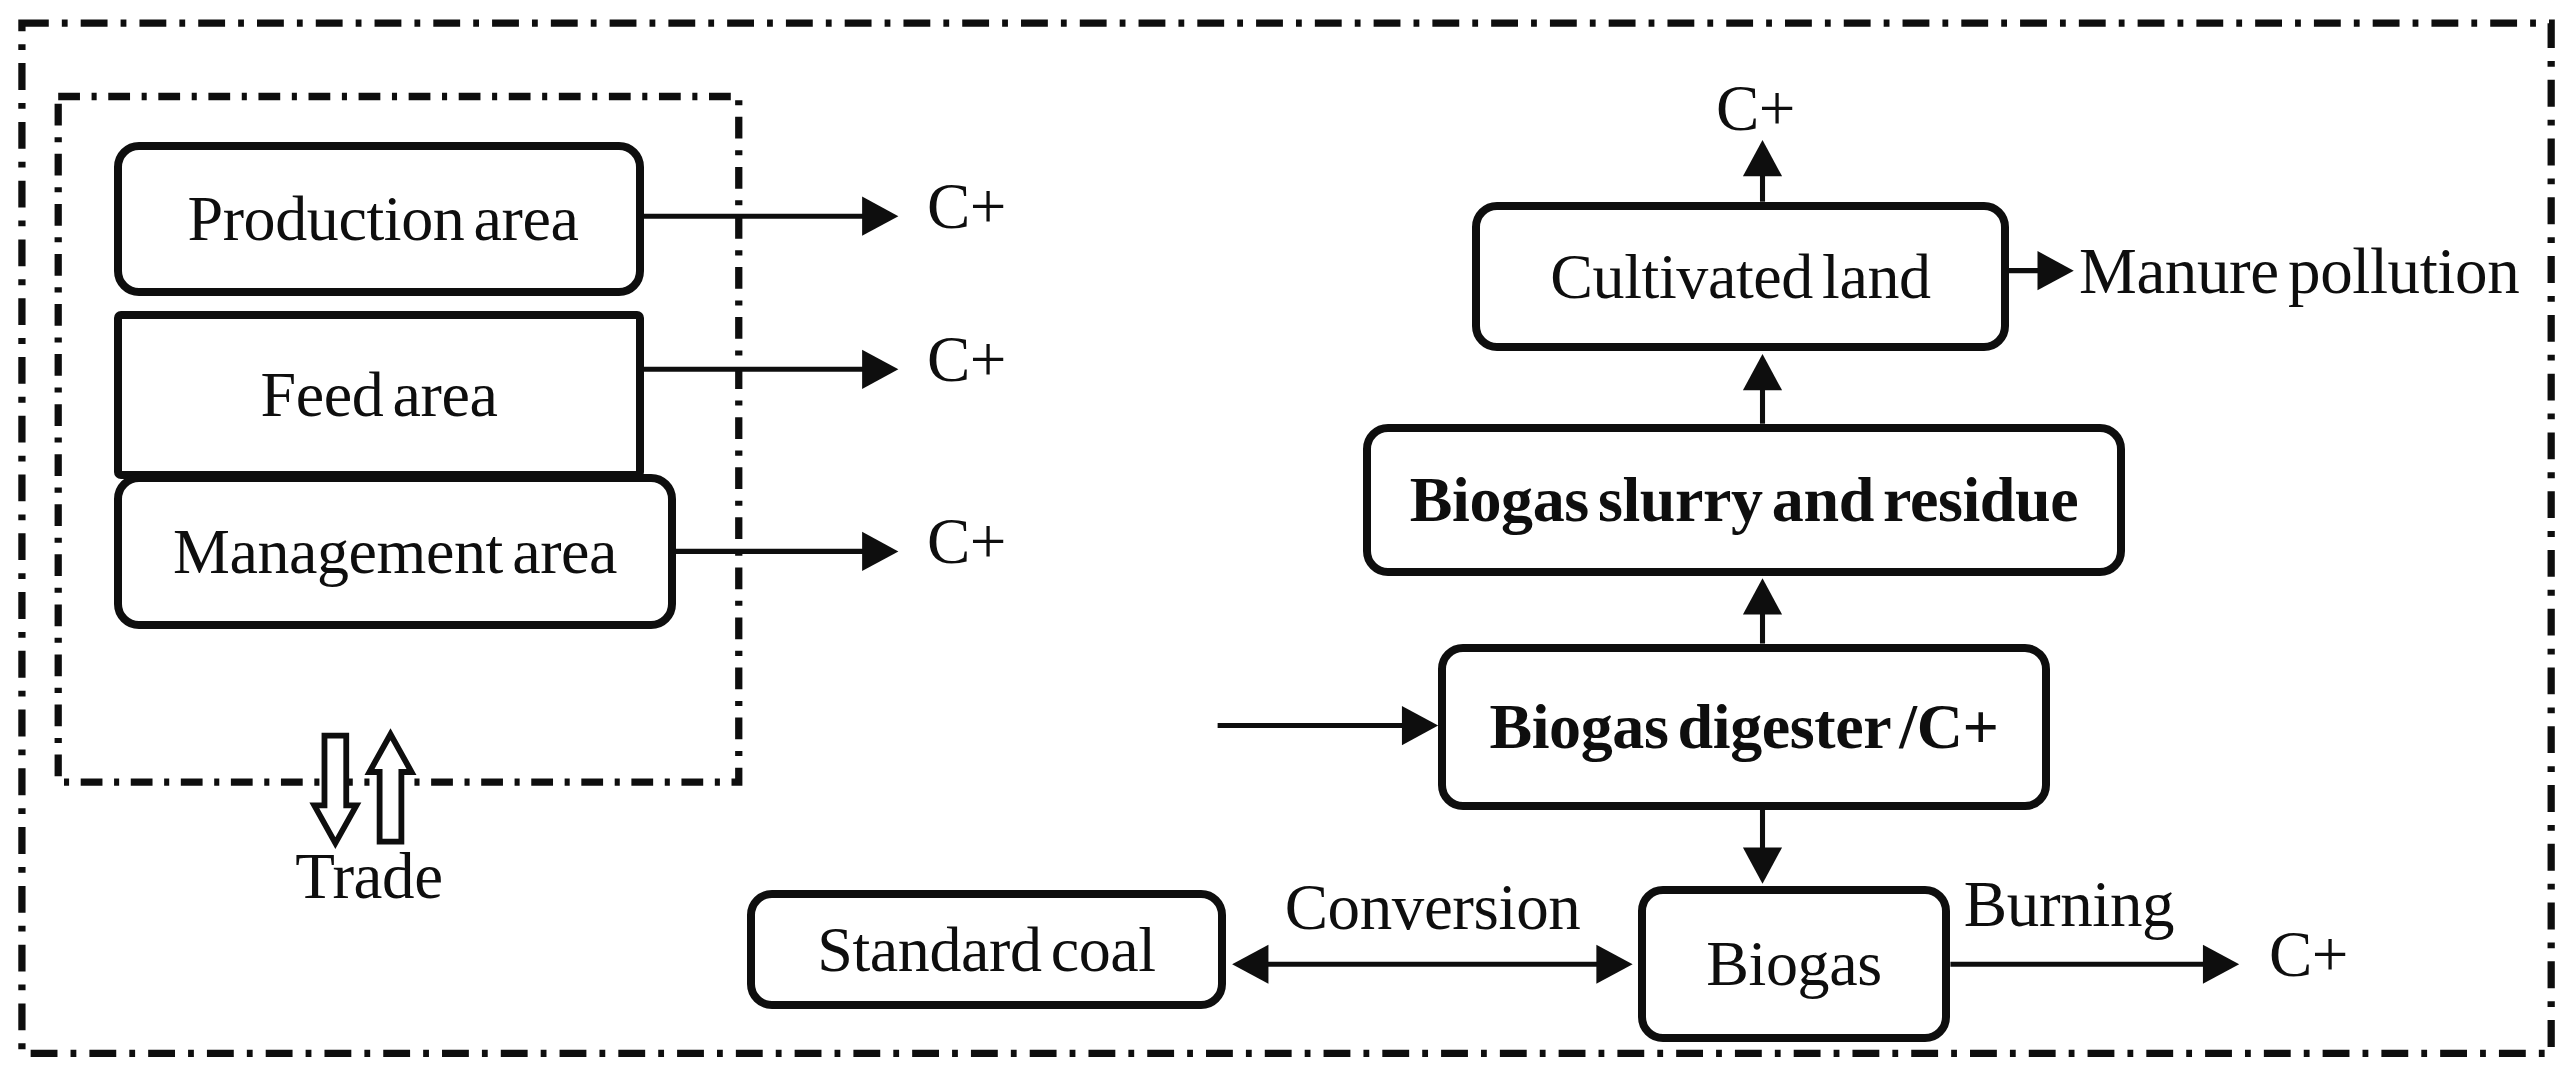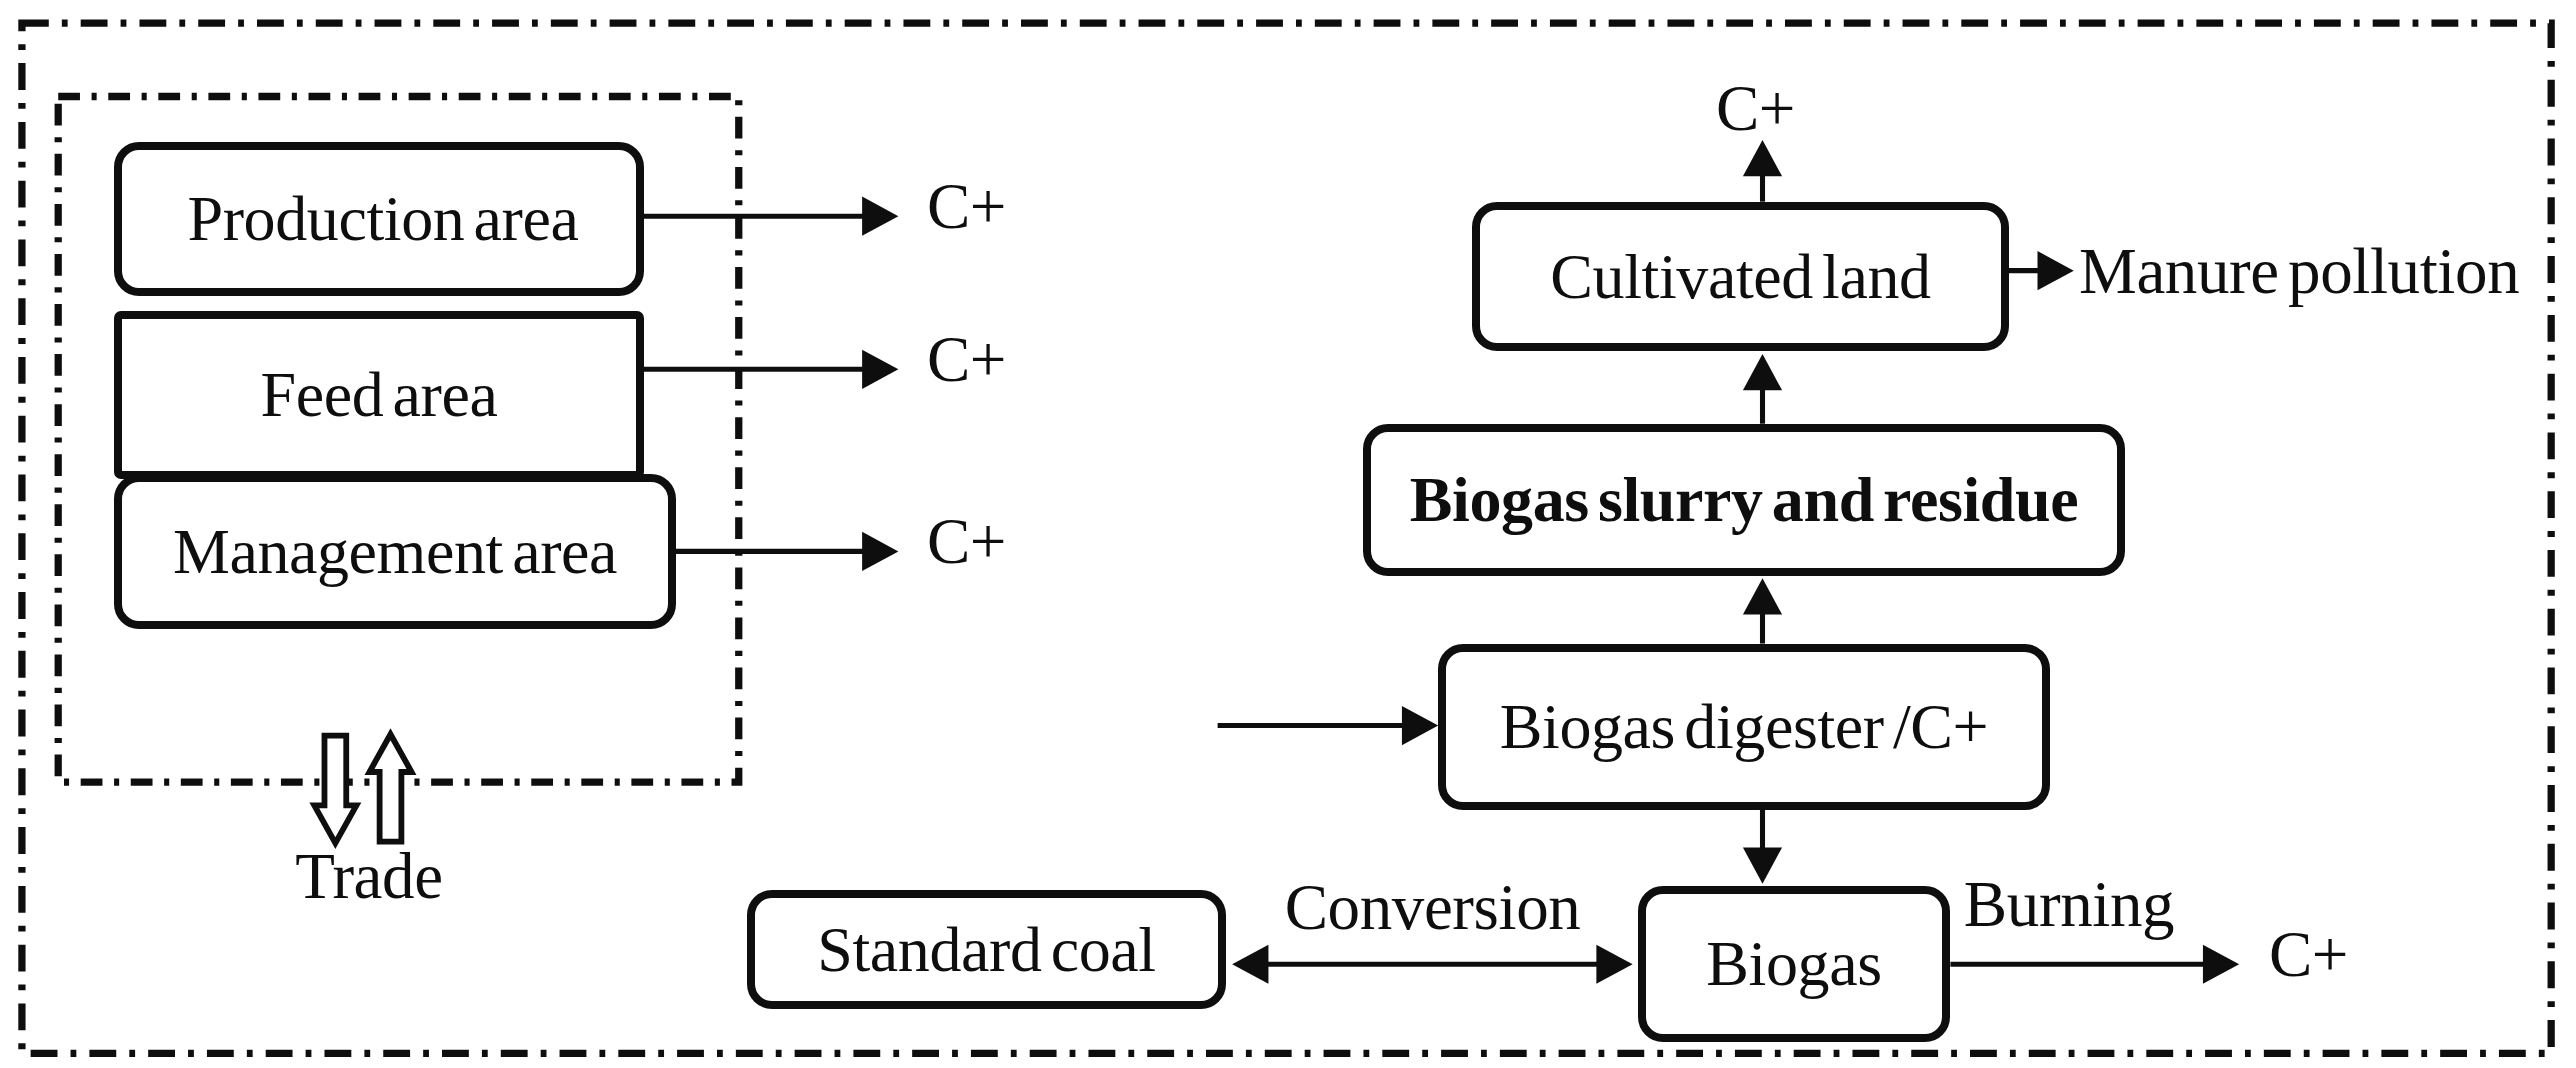--- a/index.html
+++ b/index.html
@@ -93,21 +93,21 @@
 
   <div class="node" style="left:1472px; top:202px; width:537px; height:149px;">
     <span>Cultivated land</span>
   </div>
 
   <div class="node" style="left:1363px; top:424px; width:762px; height:152px;font-weight:bold;">
     <span>Biogas slurry and residue</span>
   </div>
 
 
-  <div class="node" style="left:1438px; top:644px; width:612px; height:166px;">
+  <div class="node" style="left:1438px; top:644px; width:612px; height:166px;font-weight:bold;">
     <span>Biogas digester /C+</span>
   </div>
 
   <div class="node" style="left:747px; top:890px; width:479px; height:119px;">
     <span>Standard coal</span>
   </div>
 
   <div class="node" style="left:1638px; top:886px; width:312px; height:156px;">
     <span>Biogas</span>
   </div>

